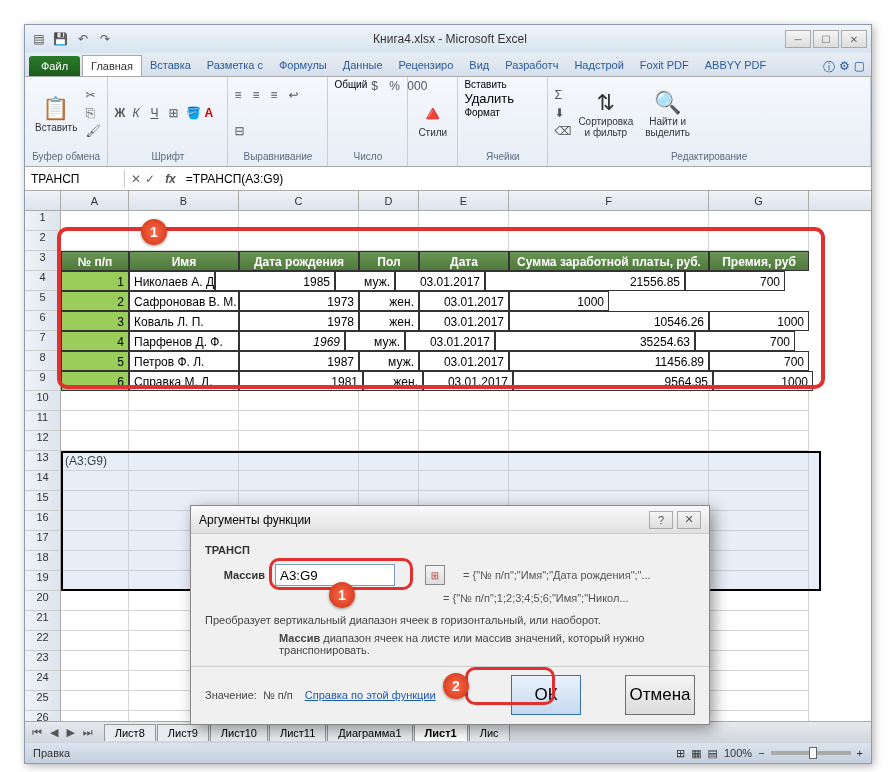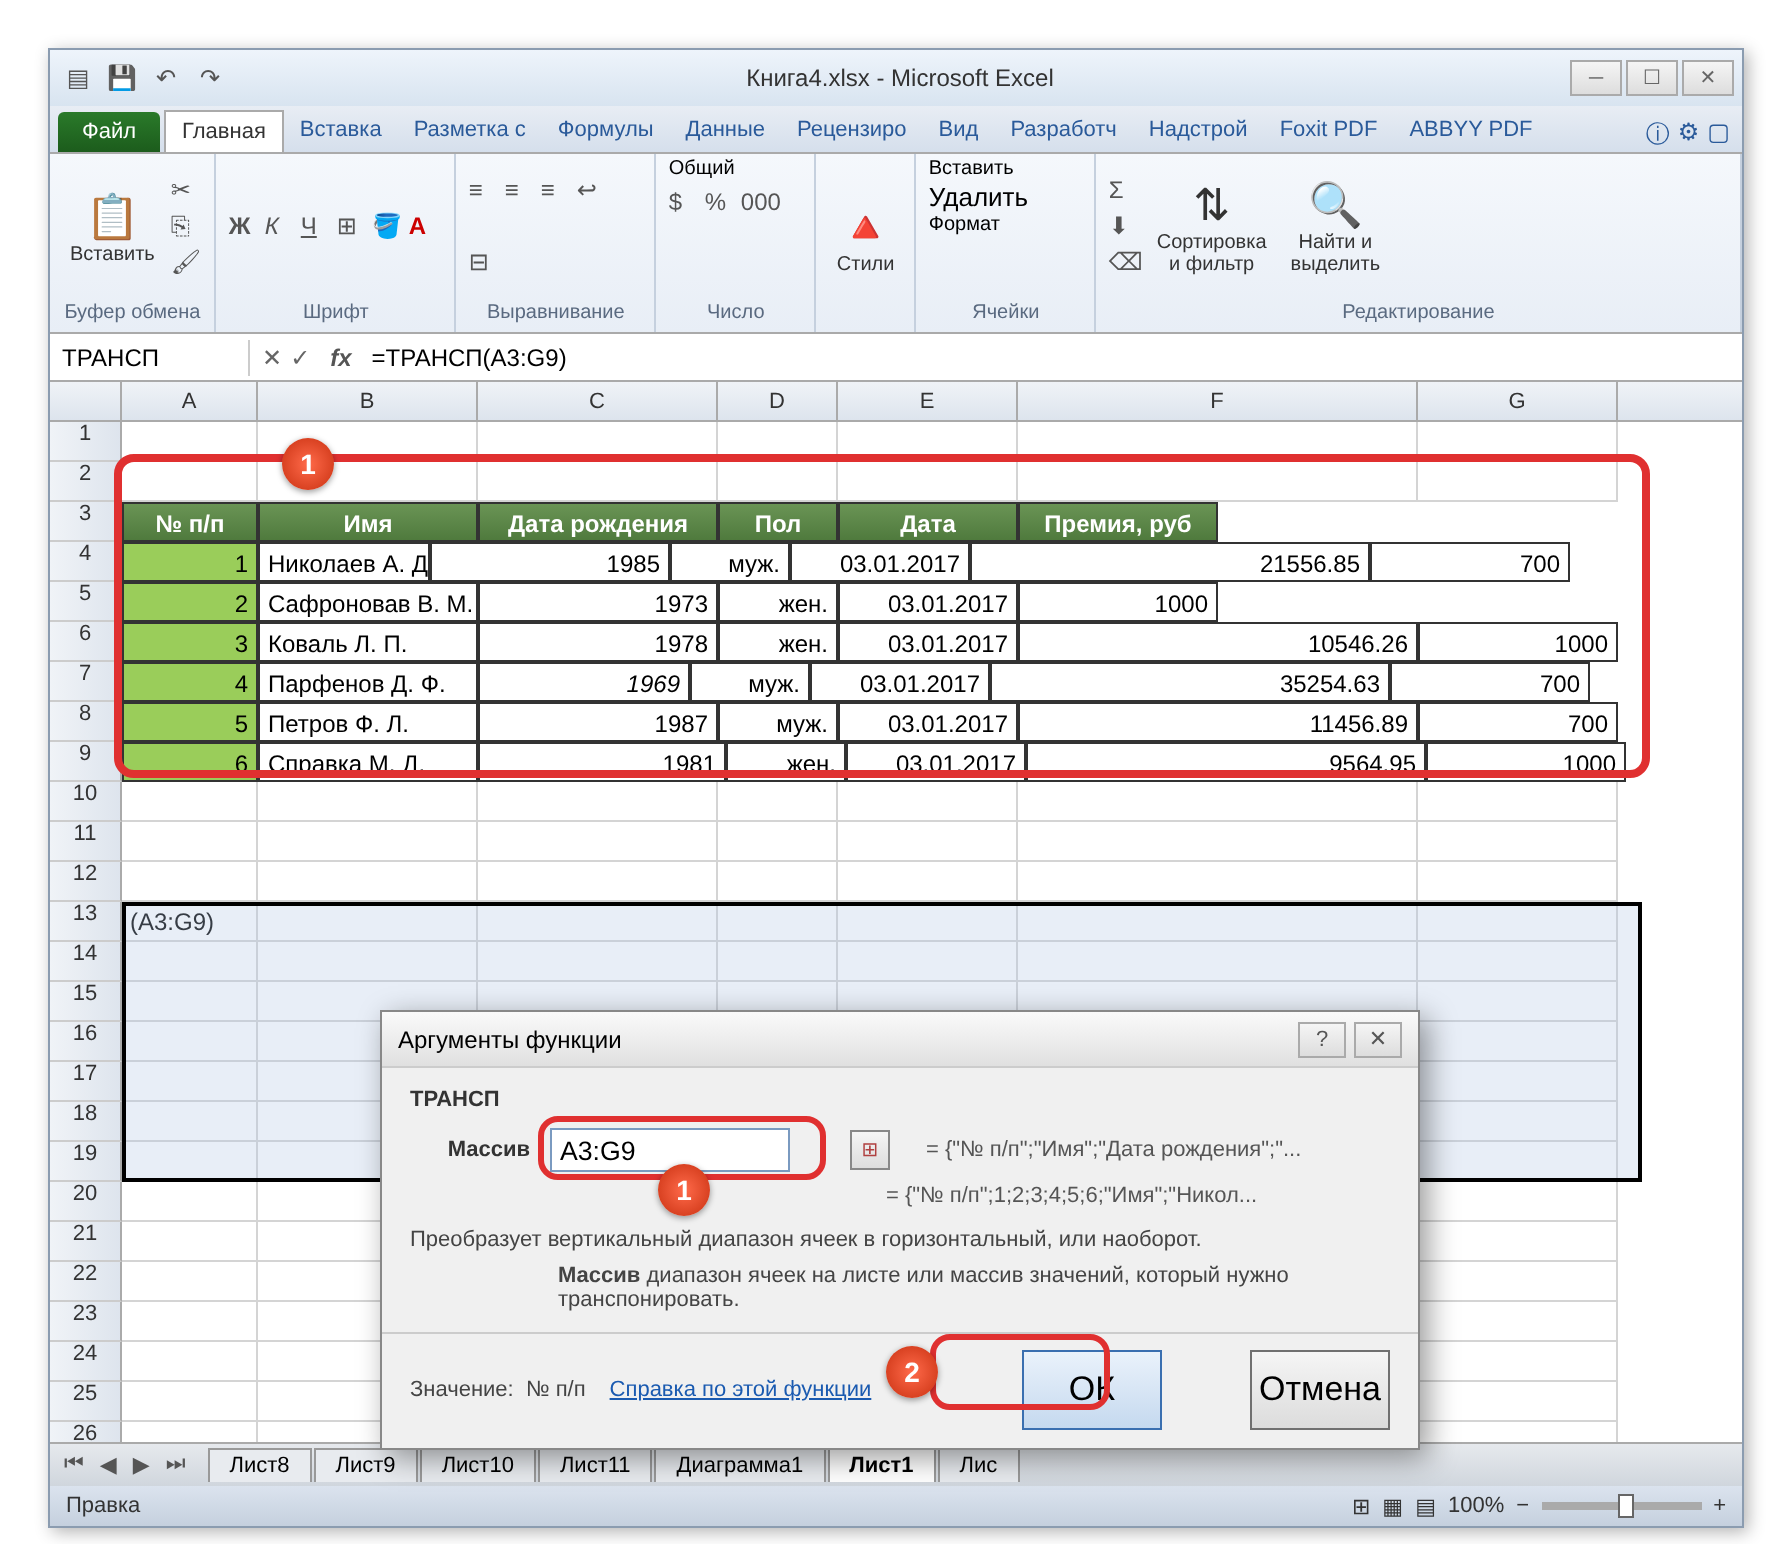--- a/index.html
+++ b/index.html
@@ -161,21 +161,21 @@
       <div class="rgroup-body" style="flex-wrap:wrap;gap:2px">
         <span class="smallicon">≡</span>
         <span class="smallicon">≡</span>
         <span class="smallicon">≡</span>
         <span class="smallicon">↩</span>
         <span class="smallicon">⊟</span>
       </div>
       <div class="rgroup-title">Выравнивание</div>
     </div>
     <div class="rgroup" style="width:80px">
-      <div class="rgroup-body" style="flex-direction:column;align-items:flex-start">
+      <div class="rgroup-body" style="flex-direction:row;align-items:flex-start">
         <span style="font-size:10px">Общий</span>
         <div style="display:flex;gap:2px">
           <span class="smallicon">$</span>
           <span class="smallicon">%</span>
           <span class="smallicon">000</span>
         </div>
       </div>
       <div class="rgroup-title">Число</div>
     </div>
     <div class="rgroup" style="width:50px">
@@ -286,20 +286,21 @@
             <div class="cell" style="width: 90px;"></div>
             <div class="cell" style="width: 200px;"></div>
             <div class="cell" style="width: 100px;"></div>
           </div>
           <div class="cellrow">
             <div class="cell datahdr" style="width: 68px;">№ п/п</div>
             <div class="cell datahdr" style="width: 110px;">Имя</div>
             <div class="cell datahdr" style="width: 120px;">Дата рождения</div>
             <div class="cell datahdr" style="width: 60px;">Пол</div>
             <div class="cell datahdr" style="width: 90px;">Дата</div>
+            <div class="cell datahdr" style="width: 200px;">Сумма заработной платы, руб.</div>
             <div class="cell datahdr" style="width: 100px;">Премия, руб</div>
           </div>
           <div class="cellrow">
             <div class="cell datanum" style="width: 68px;">1</div>
             <div class="cell datacell left" style="width: 86px;">Николаев А. Д.</div>
             <div class="cell datacell" style="width: 120px;">1985</div>
             <div class="cell datacell" style="width: 60px;">муж.</div>
             <div class="cell datacell" style="width: 90px;">03.01.2017</div>
             <div class="cell datacell" style="width: 200px;">21556.85</div>
             <div class="cell datacell" style="width: 100px;">700</div>

